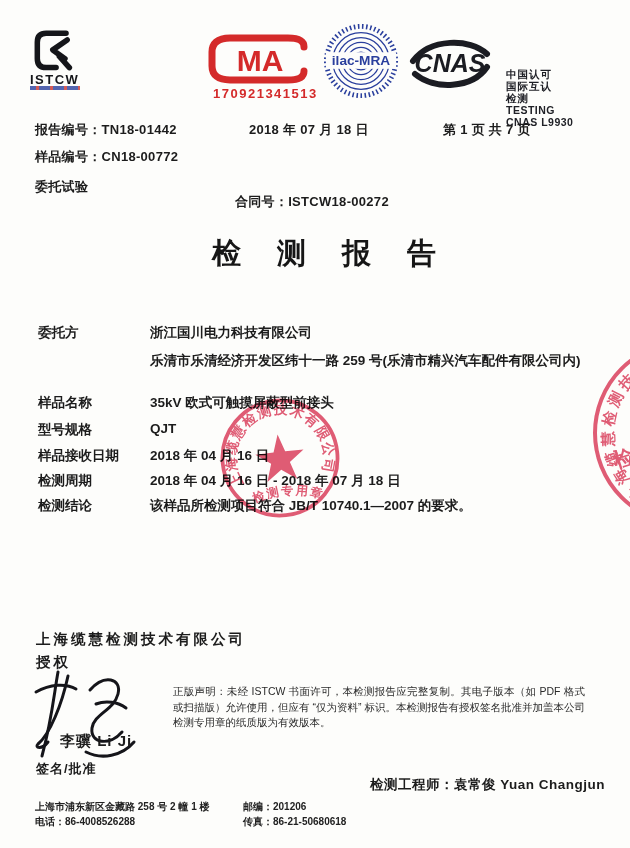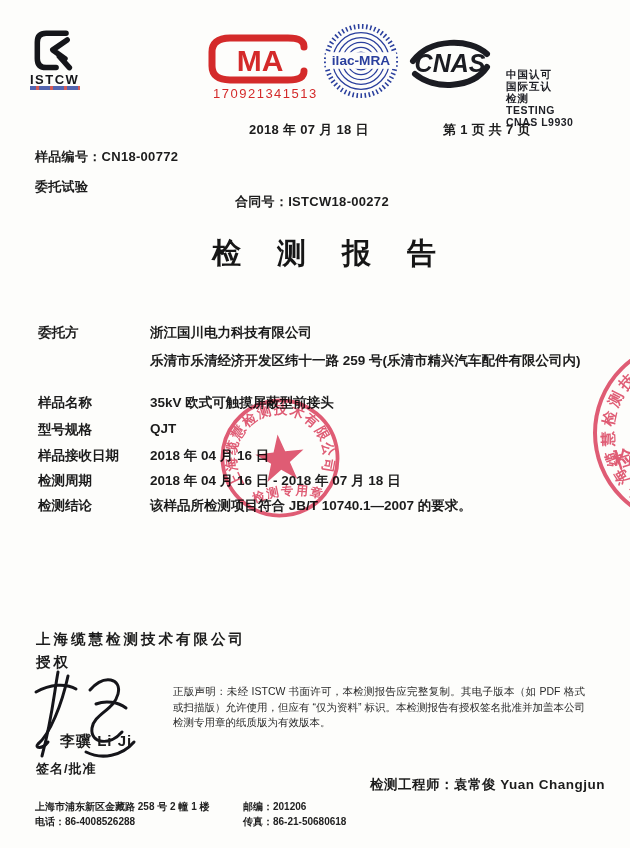--- a/index.html
+++ b/index.html
@@ -13,21 +13,21 @@
   .meta-text{font-size:13px;font-weight:700;letter-spacing:.3px;}
   .form-label{font-size:13.5px;font-weight:600;}
   .form-value{font-size:13.5px;font-weight:700;}
   .doc-title{
     width:100%;text-align:center;font-size:29px;font-weight:700;
     letter-spacing:14px;color:#161616;padding-left:16px;
   }
   .brand-cn{font-size:30px;font-weight:900;letter-spacing:2px;color:#15161a;white-space:nowrap;}
   .istcw-word{font-size:13px;font-weight:800;letter-spacing:1.5px;color:#15161a;}
   .tagbar{height:4px;background:repeating-linear-gradient(90deg,#2a3f9d 0 6px,#c8332f 6px 9px,#2a3f9d 9px 14px);opacity:.8;}
-  .cma-num{font-size:13px;font-weight:400;letter-spacing:1.5px;color:#d42a2a;}
+  .cma-num{font-size:13px;font-weight:700;letter-spacing:1.5px;color:#d42a2a;}
   .cnas-lines{font-size:10.5px;font-weight:700;line-height:12px;color:#202127;letter-spacing:1px;margin-top:36px;}
   .cnas-lines .lat{letter-spacing:.5px;}
   .small-foot{font-size:10px;font-weight:600;line-height:15px;color:#222;}
   .disclaimer{font-size:10.5px;font-weight:500;line-height:15.5px;color:#2a2a2a;text-align:justify;}
   .stamp{mix-blend-mode:multiply;opacity:.88;}
   .validity{font-size:14px;font-weight:700;letter-spacing:1px;}
   .company-line{font-size:14.5px;font-weight:700;letter-spacing:3px;}
 </style>
 </head>
 <body>
@@ -75,20 +75,21 @@
     </svg>
   </div>
   <div class="abs cnas-lines" style="left:506px;top:32px;">
     <div>中国认可</div>
     <div>国际互认</div>
     <div>检测</div>
     <div class="lat">TESTING</div>
     <div class="lat">CNAS L9930</div>
   </div>
 
+  <div class="abs meta-text" style="left:35px;top:121px;">报告编号：TN18-01442</div>
   <div class="abs meta-text" style="left:249px;top:121px;">2018 年 07 月 18 日</div>
   <div class="abs meta-text" style="left:443px;top:121px;">第 1 页 共 7 页</div>
 
   <div class="abs meta-text" style="left:35px;top:148px;">样品编号：CN18-00772</div>
   <div class="abs meta-text" style="left:235px;top:148px;margin-top:45px;">合同号：ISTCW18-00272</div>
 
   <div class="abs meta-text" style="left:35px;top:178px;">委托试验</div>
 
   <div class="abs doc-title" style="left:0;top:234px;">检 测 报 告</div>
 

